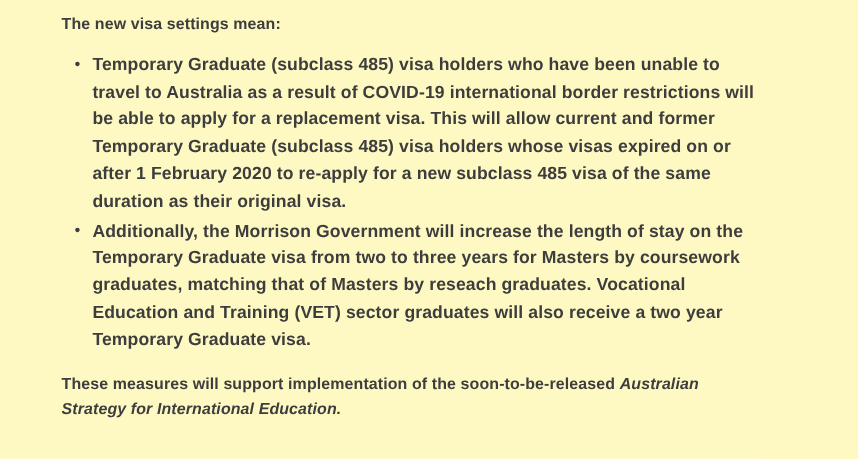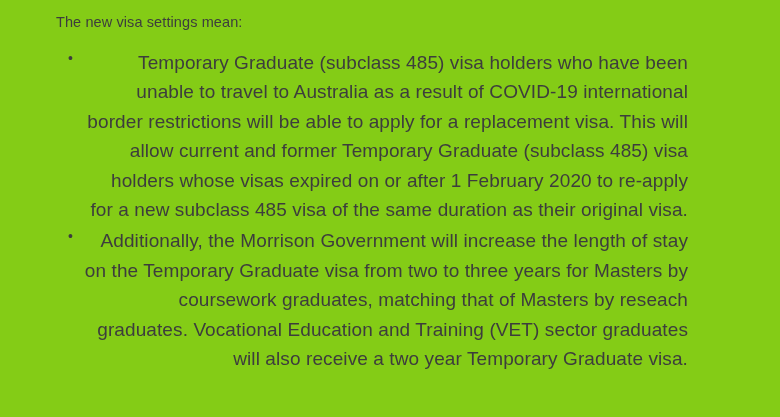--- a/index.html
+++ b/index.html
@@ -11,44 +11,45 @@
     width: 780px;
     height: 417px;
     overflow: hidden;
     font-family: "Liberation Sans", sans-serif;
     color: #3a3a3a;
   }
   .page {
     position: relative;
     width: 780px;
     height: 417px;
-    background: #84cc16;
+    background: #fef9c3;
     box-sizing: border-box;
     padding: 8px 92px 0 56px;
+    font-weight: bold;
   }
   .intro-para {
     font-size: 14.5px;
     line-height: 1.5;
     color: #3d3d3d;
     margin: 4px 0 14px 0;
     letter-spacing: 0.1px;
   }
   ul.bullets {
     margin: 0 0 0 0;
     padding: 0 0 0 28px;
     list-style: none;
   }
   ul.bullets > li {
     position: relative;
-    font-size: 19px;
+    font-size: 16px;
     line-height: 1.55;
     color: #3d3d3d;
     margin: 0 0 2px 0;
     letter-spacing: 0.1px;
-    text-align: right;
+    text-align: left;
   }
   ul.bullets > li::before {
     content: "\2022";
     position: absolute;
     left: -16px;
     top: 0;
     font-size: 14px;
     color: #3d3d3d;
     line-height: 1.55;
   }
@@ -74,14 +75,17 @@
 
 <div class="page">
 
   <p class="intro-para">The new visa settings mean:</p>
 
   <ul class="bullets">
     <li>Temporary Graduate (subclass 485) visa holders who have been unable to travel to Australia as a result of COVID-19 international border restrictions will be able to apply for a replacement visa. This will allow current and former Temporary Graduate (subclass 485) visa holders whose visas expired on or after 1 February 2020 to re-apply for a new subclass 485 visa of the same duration as their original visa.</li>
     <li>Additionally, the Morrison Government will increase the length of stay on the Temporary Graduate visa from two to three years for Masters by coursework graduates, matching that of Masters by reseach graduates. Vocational Education and Training (VET) sector graduates will also receive a two year Temporary Graduate visa.</li>
   </ul>
 
+  <p class="closing-para">
+    <span class="inline">These measures will support implementation of the soon-to-be-released </span><span class="inline italic">Australian Strategy for International Education</span><span class="inline italic">.</span>
+  </p>
 
 </div>
 
 </body></html>

